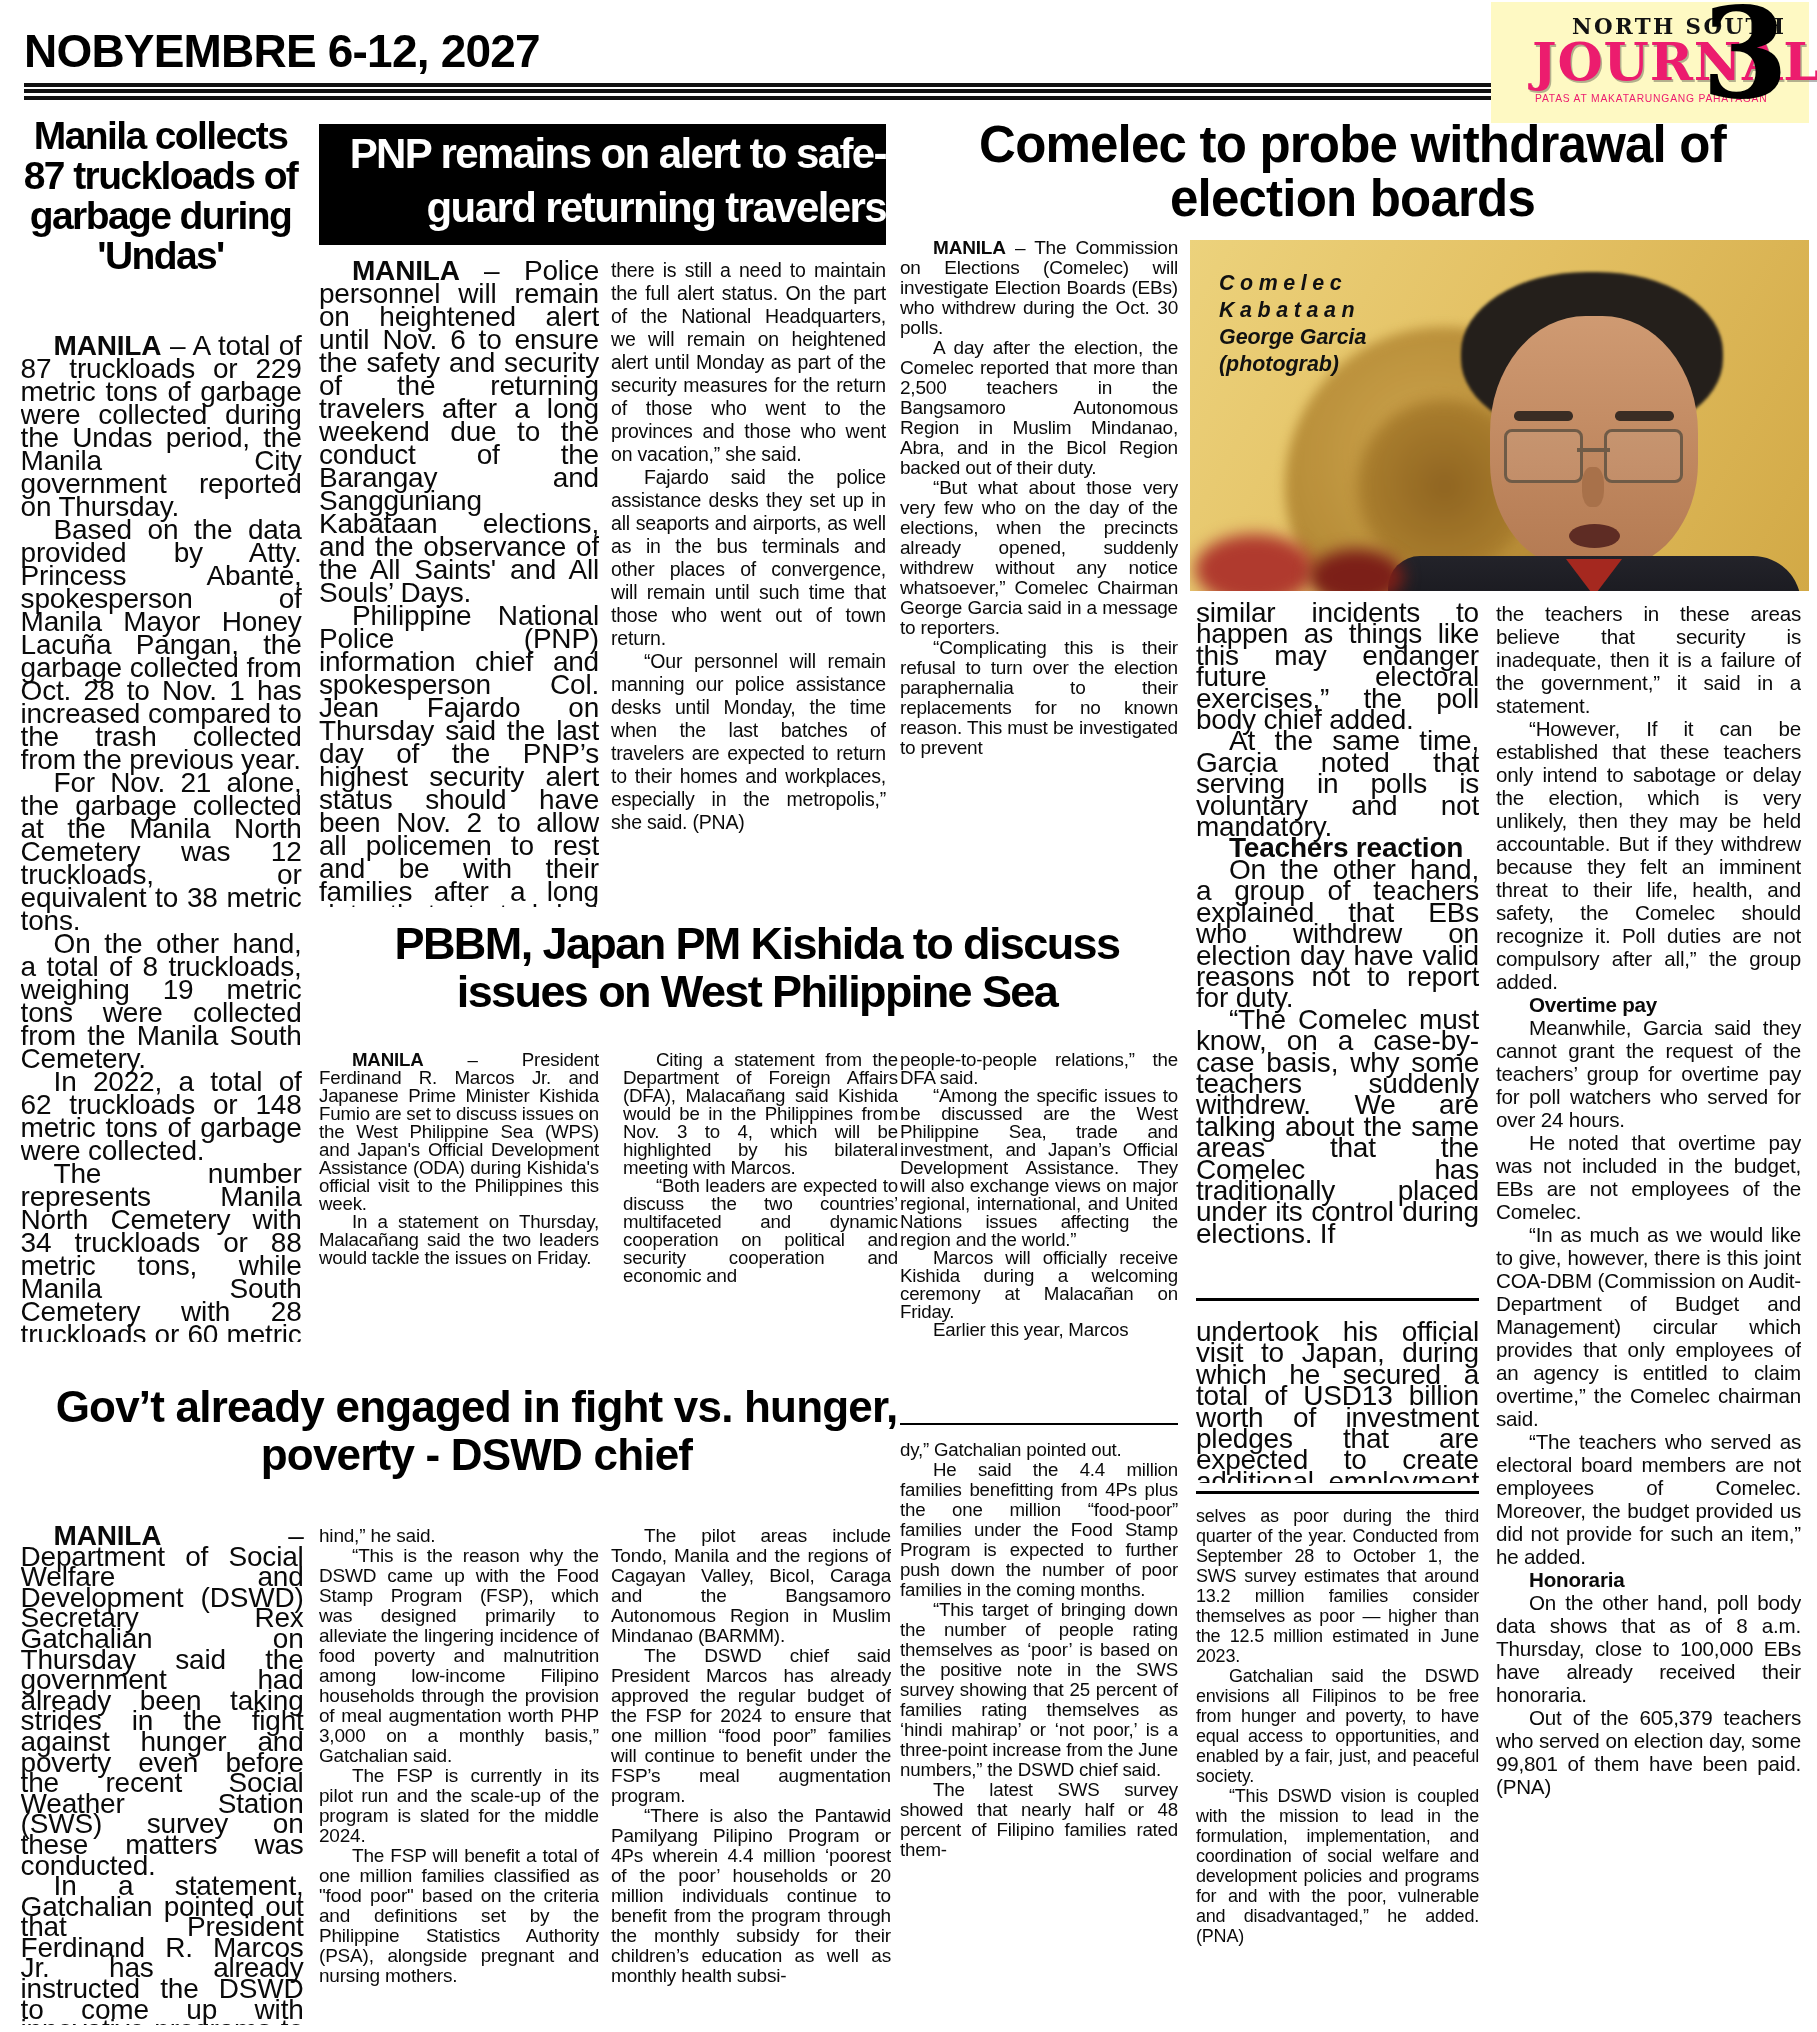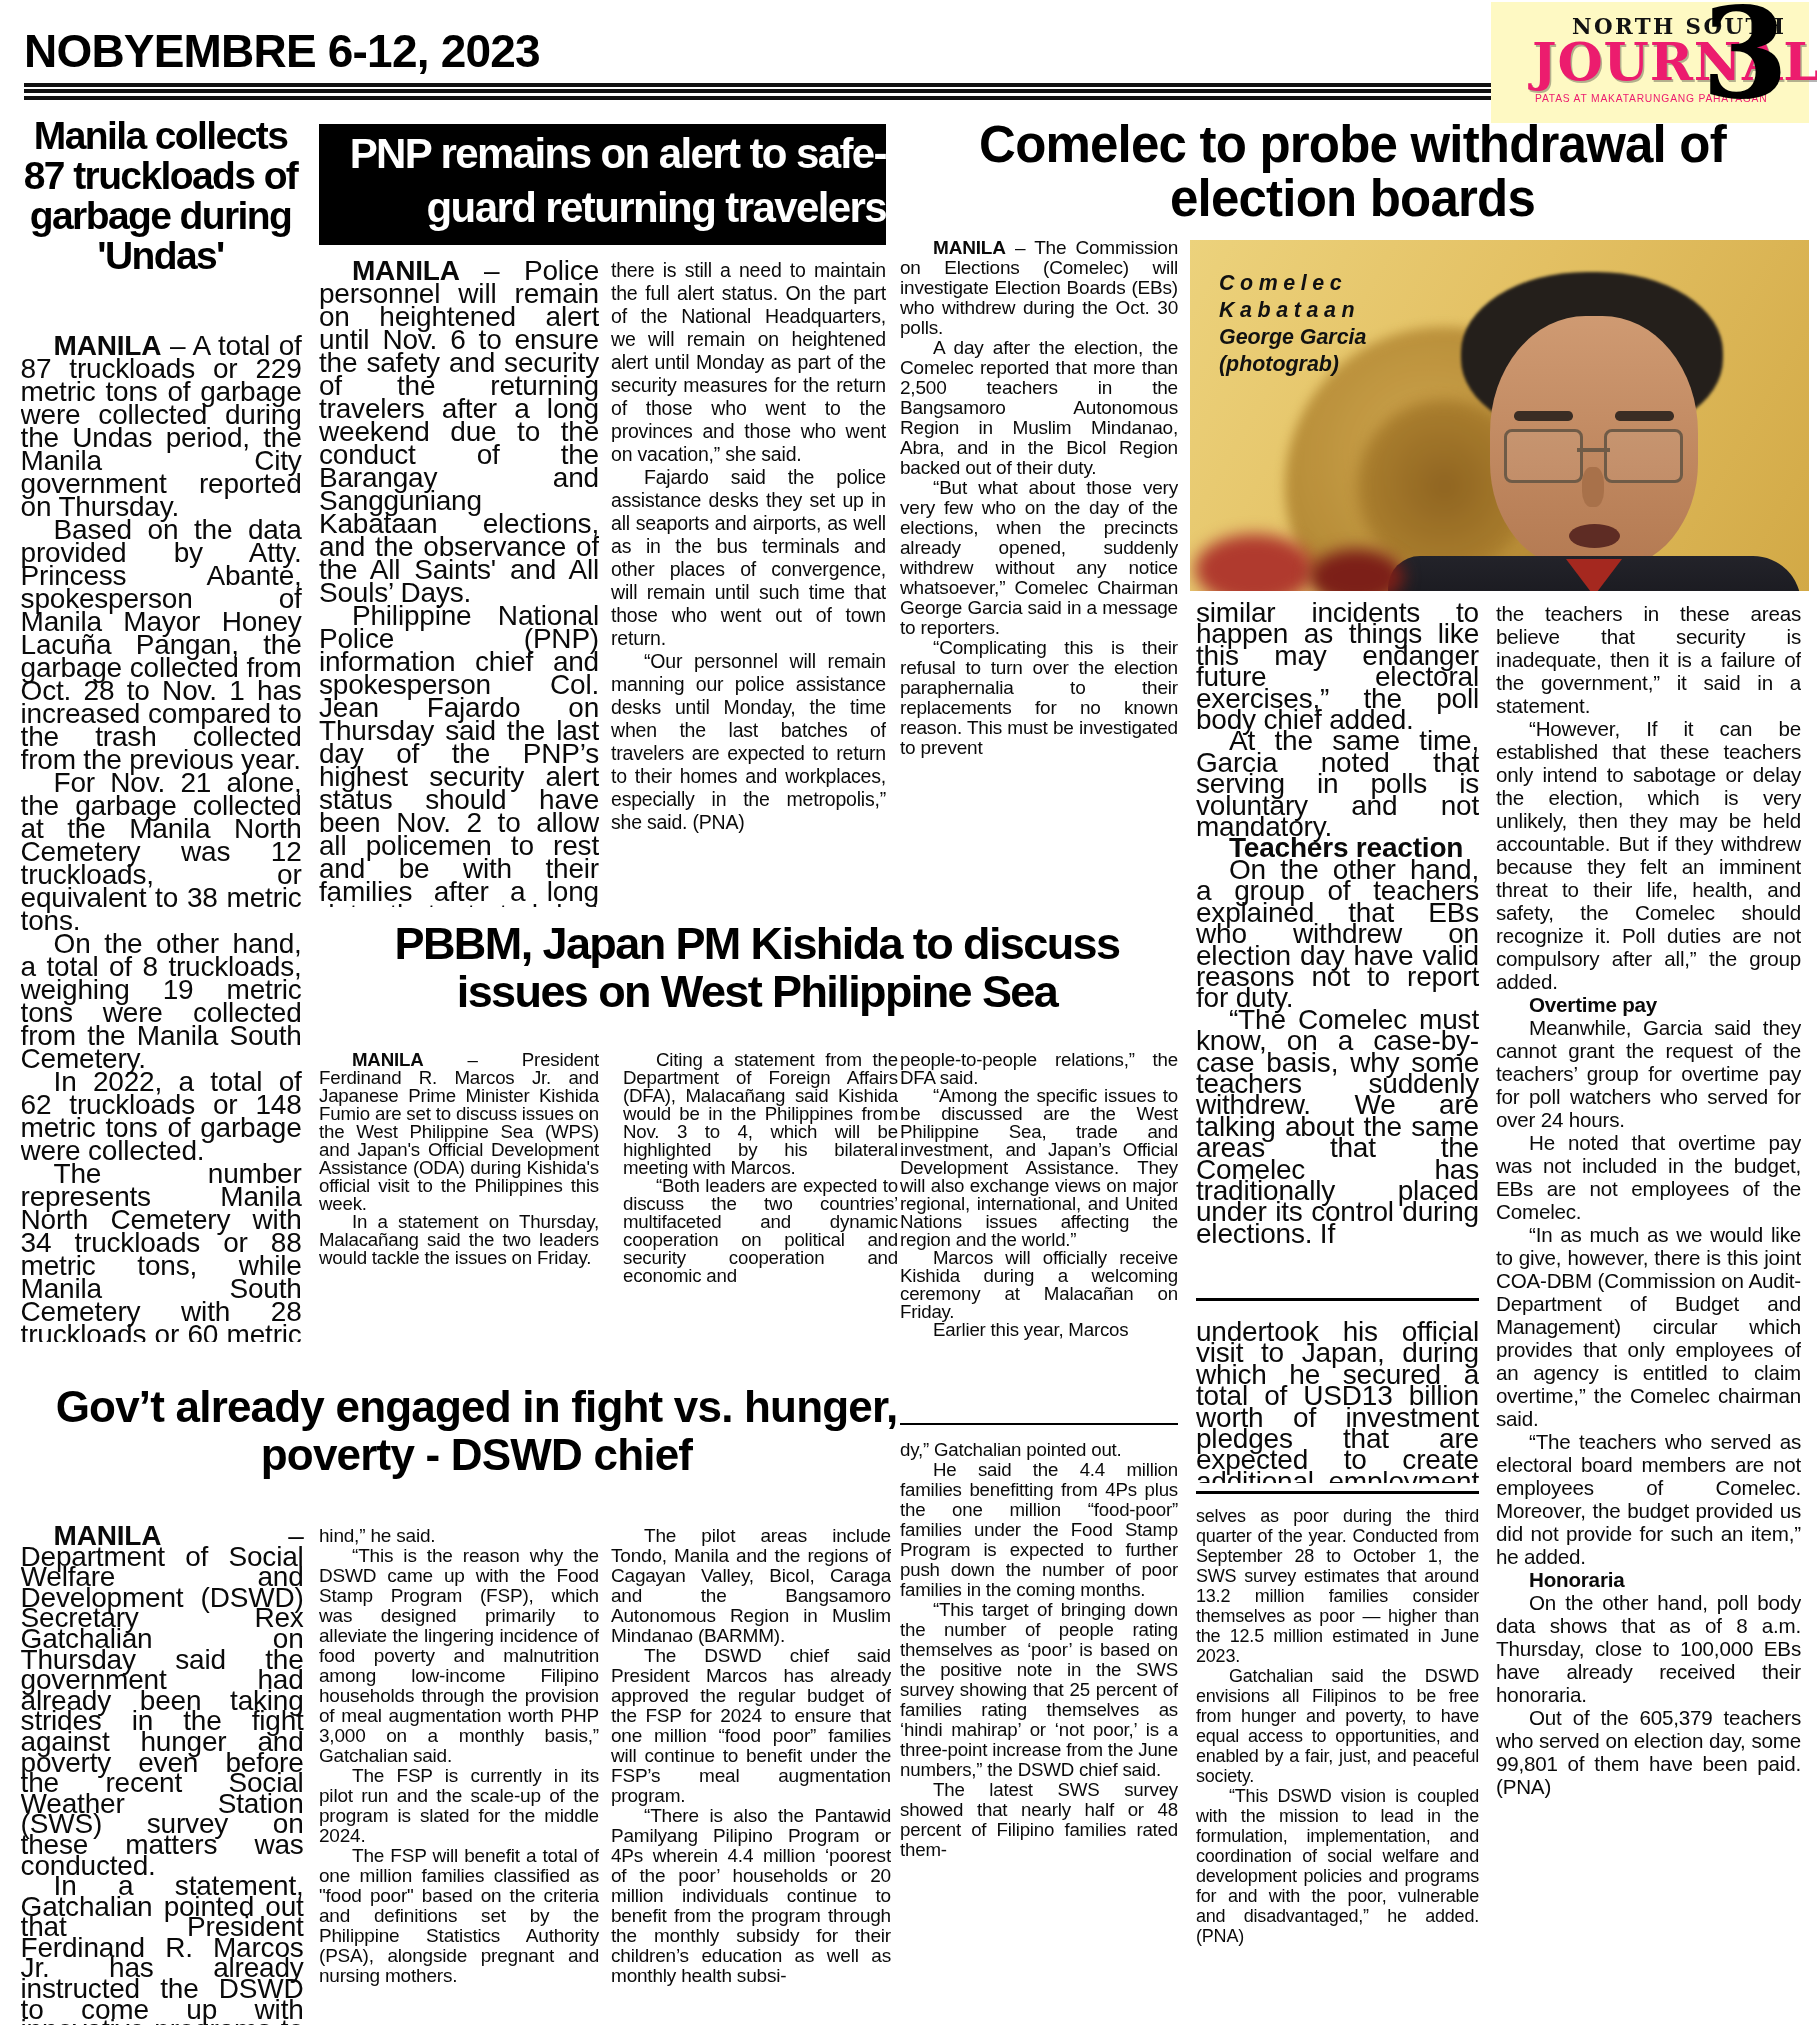--- a/index.html
+++ b/index.html
@@ -101,21 +101,21 @@
   #photo-caption{position:absolute; left:29px; top:30px; width:238px; color:#111;}
   #photo-caption .para{font-weight:bold; font-style:italic; font-size:21.4px; line-height:27px;
     text-indent:0; text-align:left; margin:0;}
   #photo-caption .para.spread{letter-spacing:5.6px;}
 </style>
 </head>
 <body>
 
 <div id="page">
 
-  <div id="date">NOBYEMBRE 6-12, 2023</div>
+  <div id="date">NOBYEMBRE 6-12, 2027</div>
   <div id="rules">
     <div class="rl"></div>
       <div class="rl"></div>
       <div class="rl"></div>
   </div>
   <div id="masthead">
     <div id="mh-top">NORTH SOUTH</div>
     <div id="mh-main" style="color: rgb(236, 28, 110);">JOURNAL</div>
     <div id="mh-tag" style="color: rgb(236, 28, 110);">PATAS AT MAKATARUNGANG PAHAYAGAN</div>
     <div id="mh-num">3</div>

